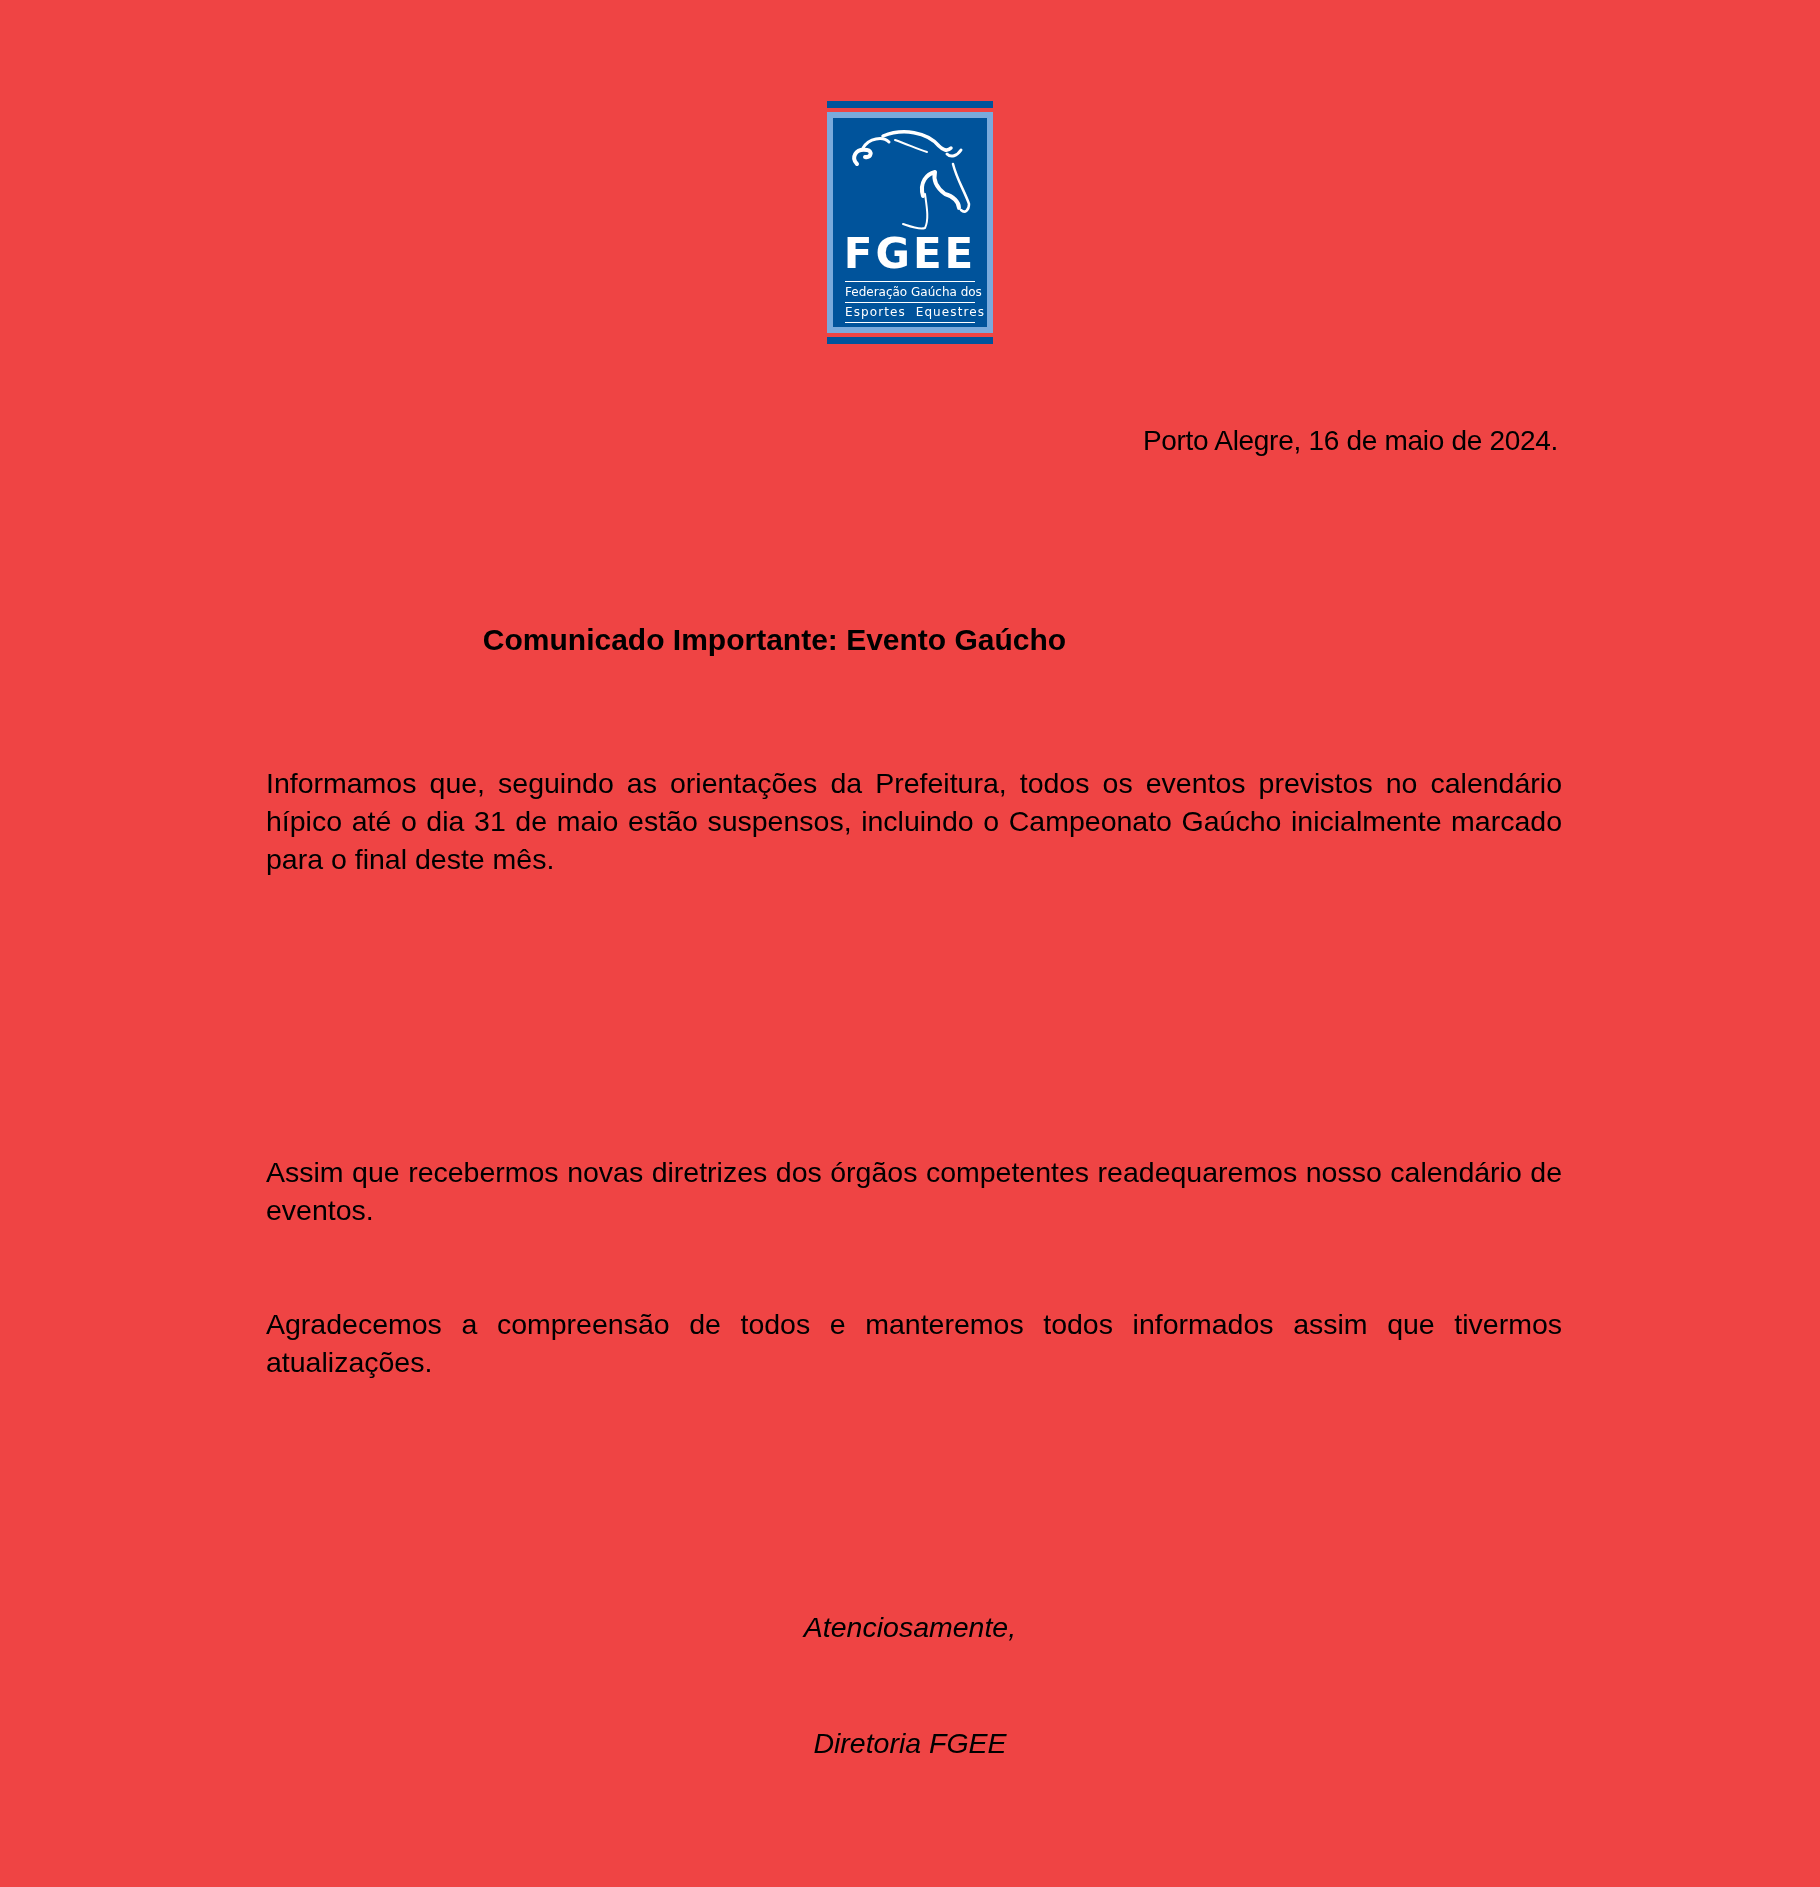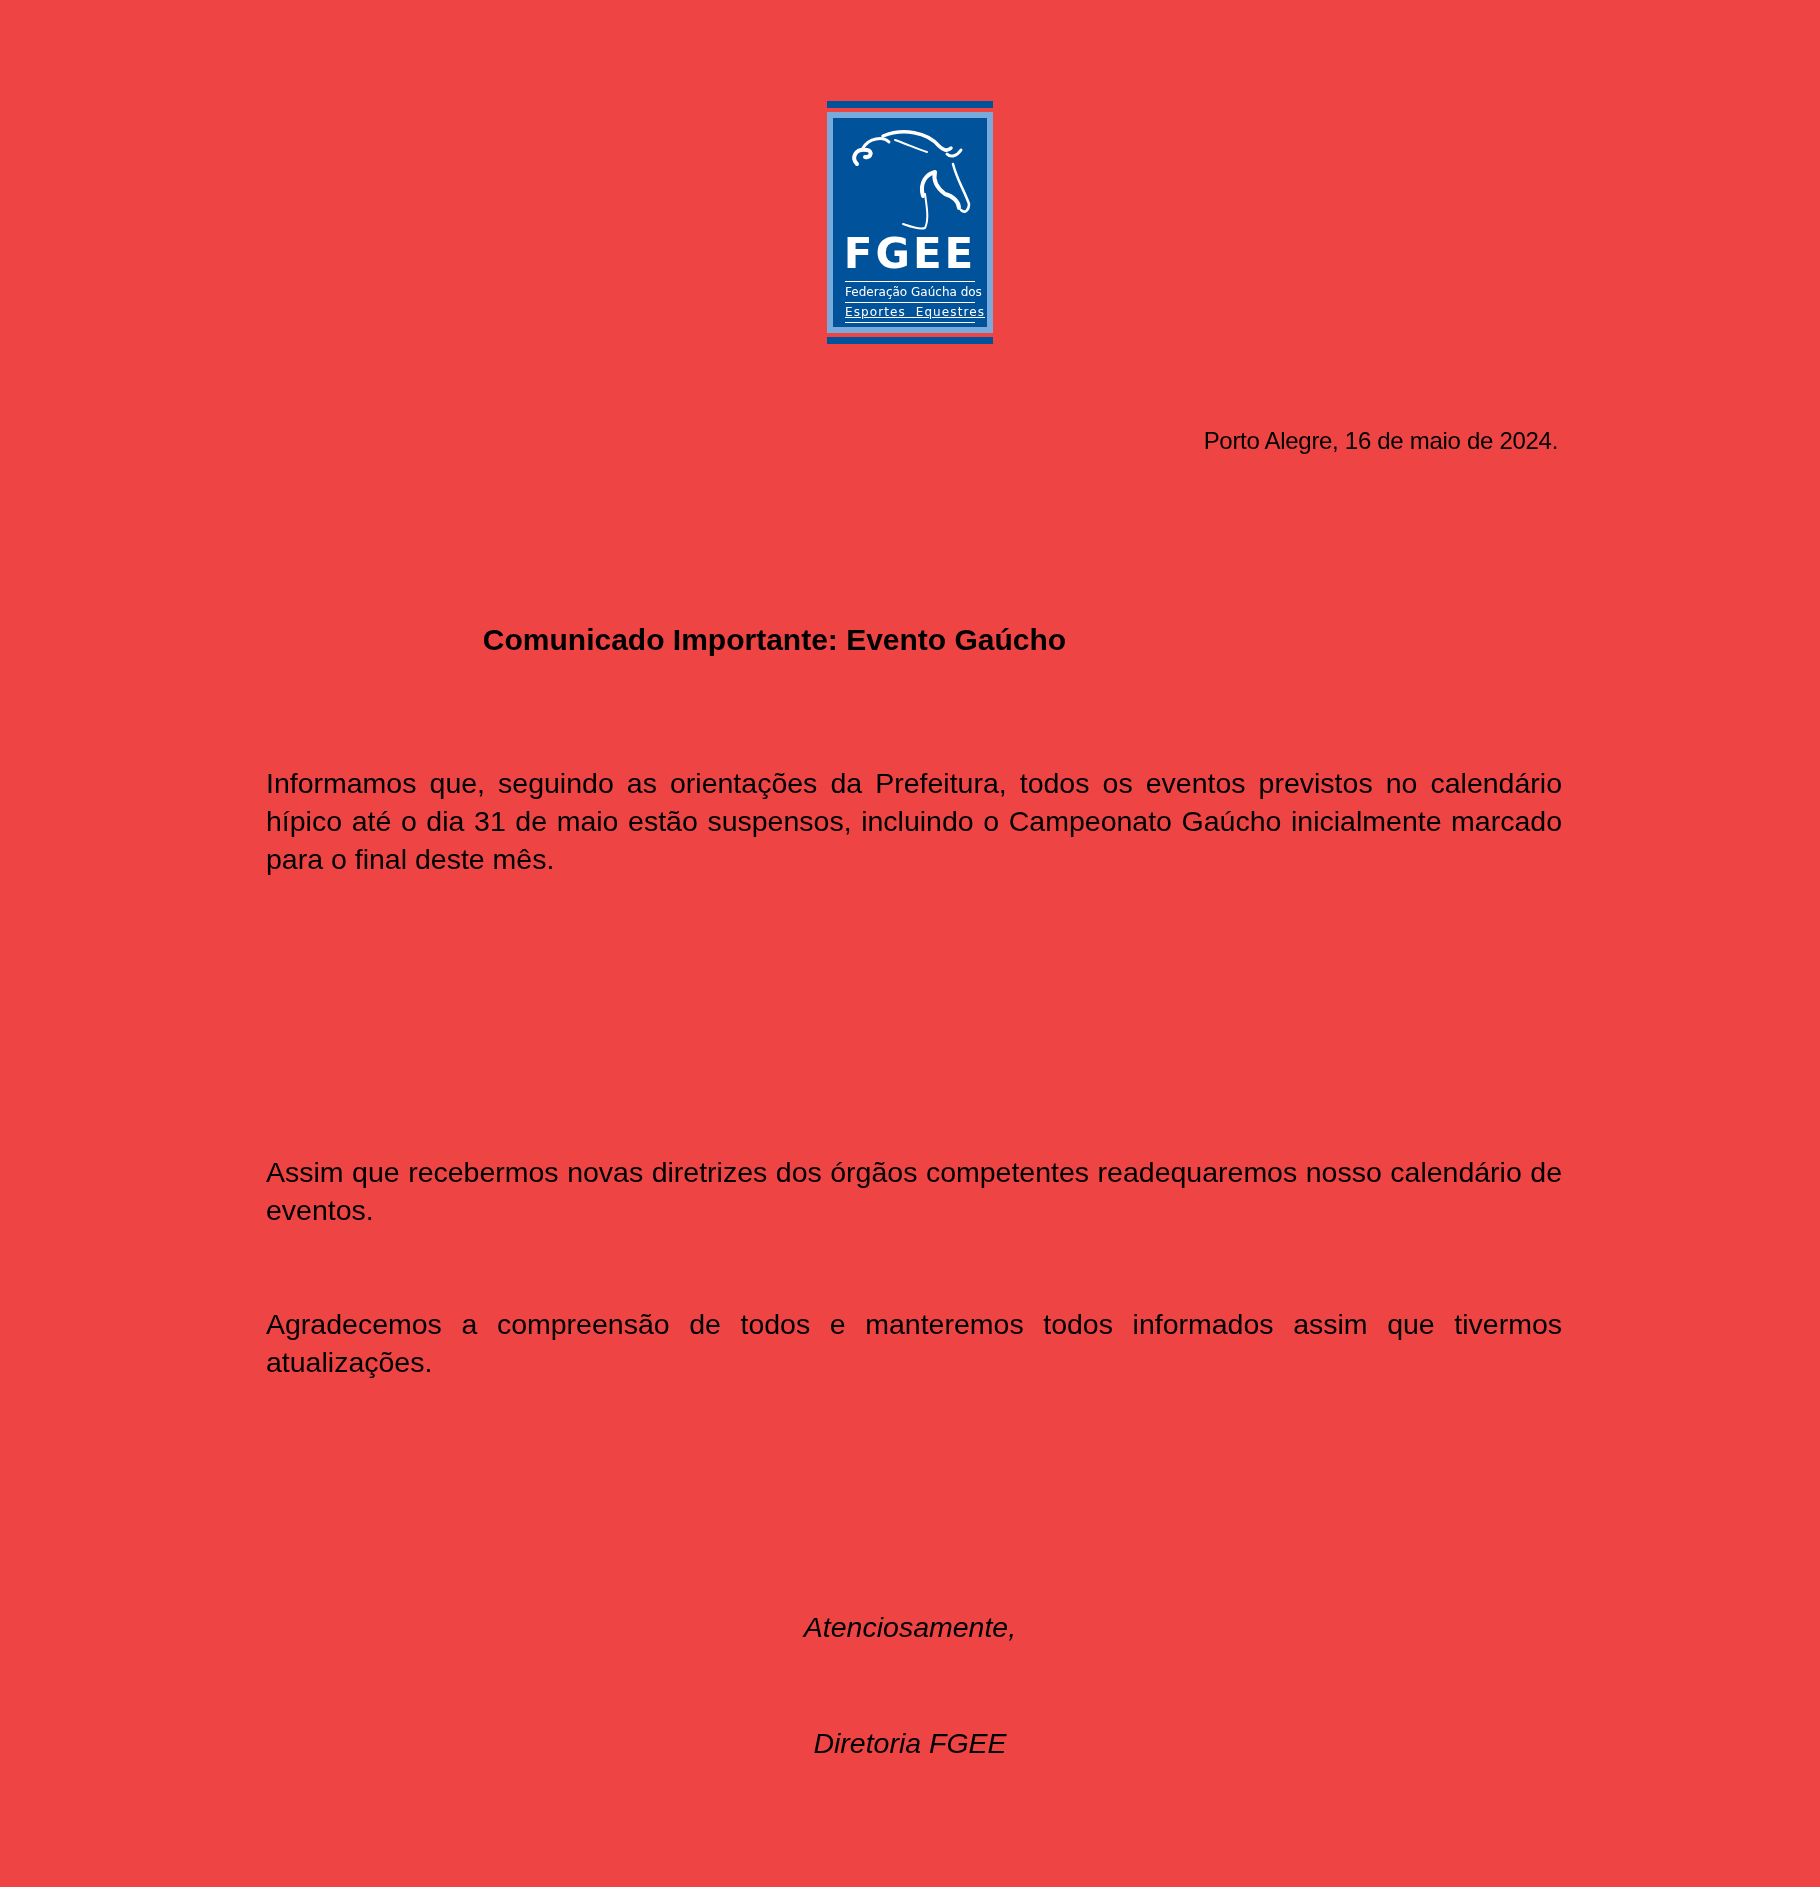--- a/index.html
+++ b/index.html
@@ -11,24 +11,24 @@
   .logo .bar { position: absolute; left: 0; width: 166px; height: 7px; background: #00539b; }
   .logo .bar.top { top: 0; }
   .logo .bar.bottom { bottom: 0; }
   .logo .frame { position: absolute; left: 0; top: 11px; width: 166px; height: 221px; background: #7aaadc; }
   .logo .inner { position: absolute; left: 6px; top: 6px; width: 154px; height: 209px; background: #00539b; overflow: hidden; }
   .logo .horse { position: absolute; left: 10px; top: 6px; width: 134px; height: 108px; }
   .logo .acronym { position: absolute; left: 0; width: 154px; top: 112px; text-align: center;
     font-family: "DejaVu Sans", sans-serif; font-weight: bold; font-size: 42px; color: #fff; letter-spacing: 3px; line-height: 48px; }
   .logo .rule { position: absolute; left: 12px; width: 130px; height: 1px; background: #fff; }
   .logo .sub { position: absolute; left: 12px; width: 132px; font-family: "DejaVu Sans", sans-serif; font-size: 12px; color: #fff; white-space: nowrap; line-height: 14px; }
-  .logo .sub.l2 { letter-spacing: 1.1px; text-decoration: underline; }
+  .logo .sub.l2 { letter-spacing: 1.1px; }
 
   
-  .date { position: absolute; right: 262px; top: 424px; font-family: "Liberation Sans", sans-serif; font-size: 24px; line-height: 34px; white-space: nowrap; letter-spacing: -0.3px; }
+  .date { position: absolute; right: 262px; top: 424px; font-family: "Liberation Sans", sans-serif; font-size: 28px; line-height: 34px; white-space: nowrap; letter-spacing: -0.3px; }
 
   
   .title { position: absolute; left: 0; width: 1549px; top: 620px; text-align: center;
     font-family: "Liberation Sans", sans-serif; font-weight: bold; font-size: 30px; line-height: 40px; white-space: nowrap; }
 
   
   .para { position: absolute; left: 262px; width: 1296px; font-family: "Liberation Sans", sans-serif;
     font-size: 28.5px; line-height: 38px; text-align: justify; margin: 4px; }
   .p1 { top: 760px; }
   .p2 { top: 955px; }

